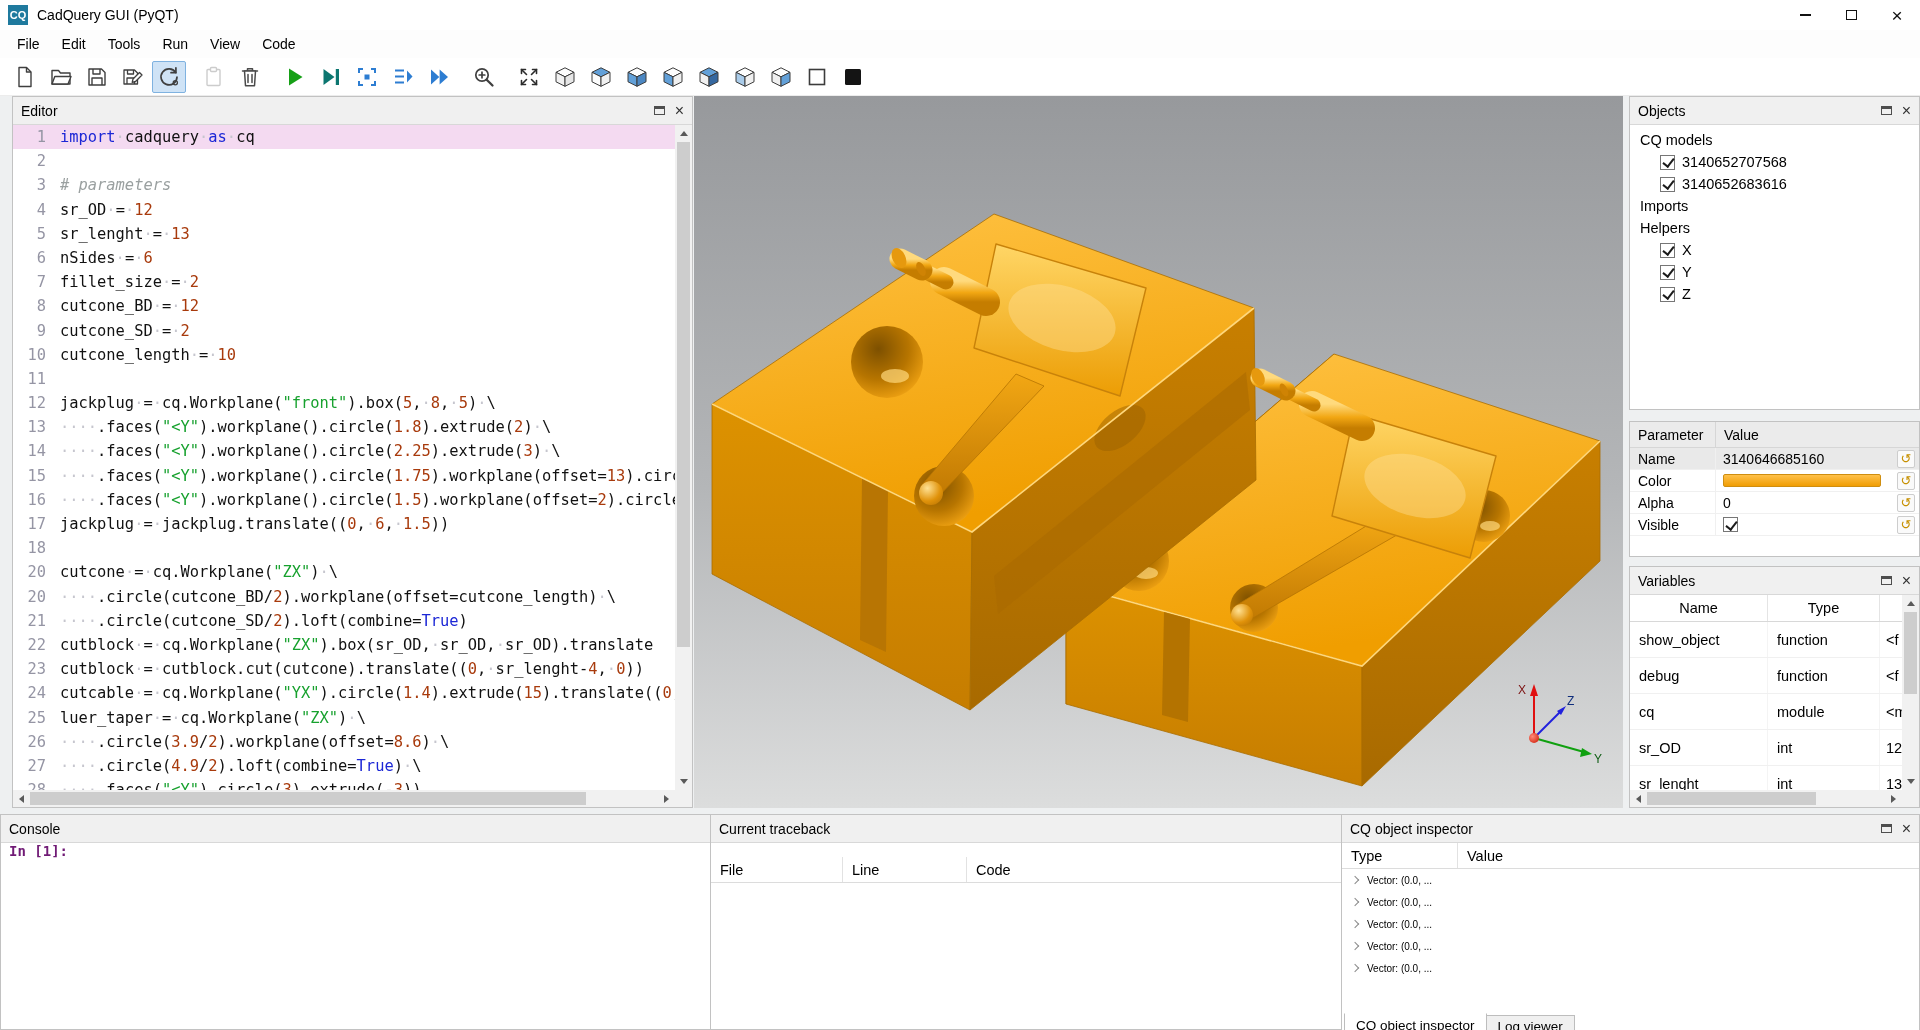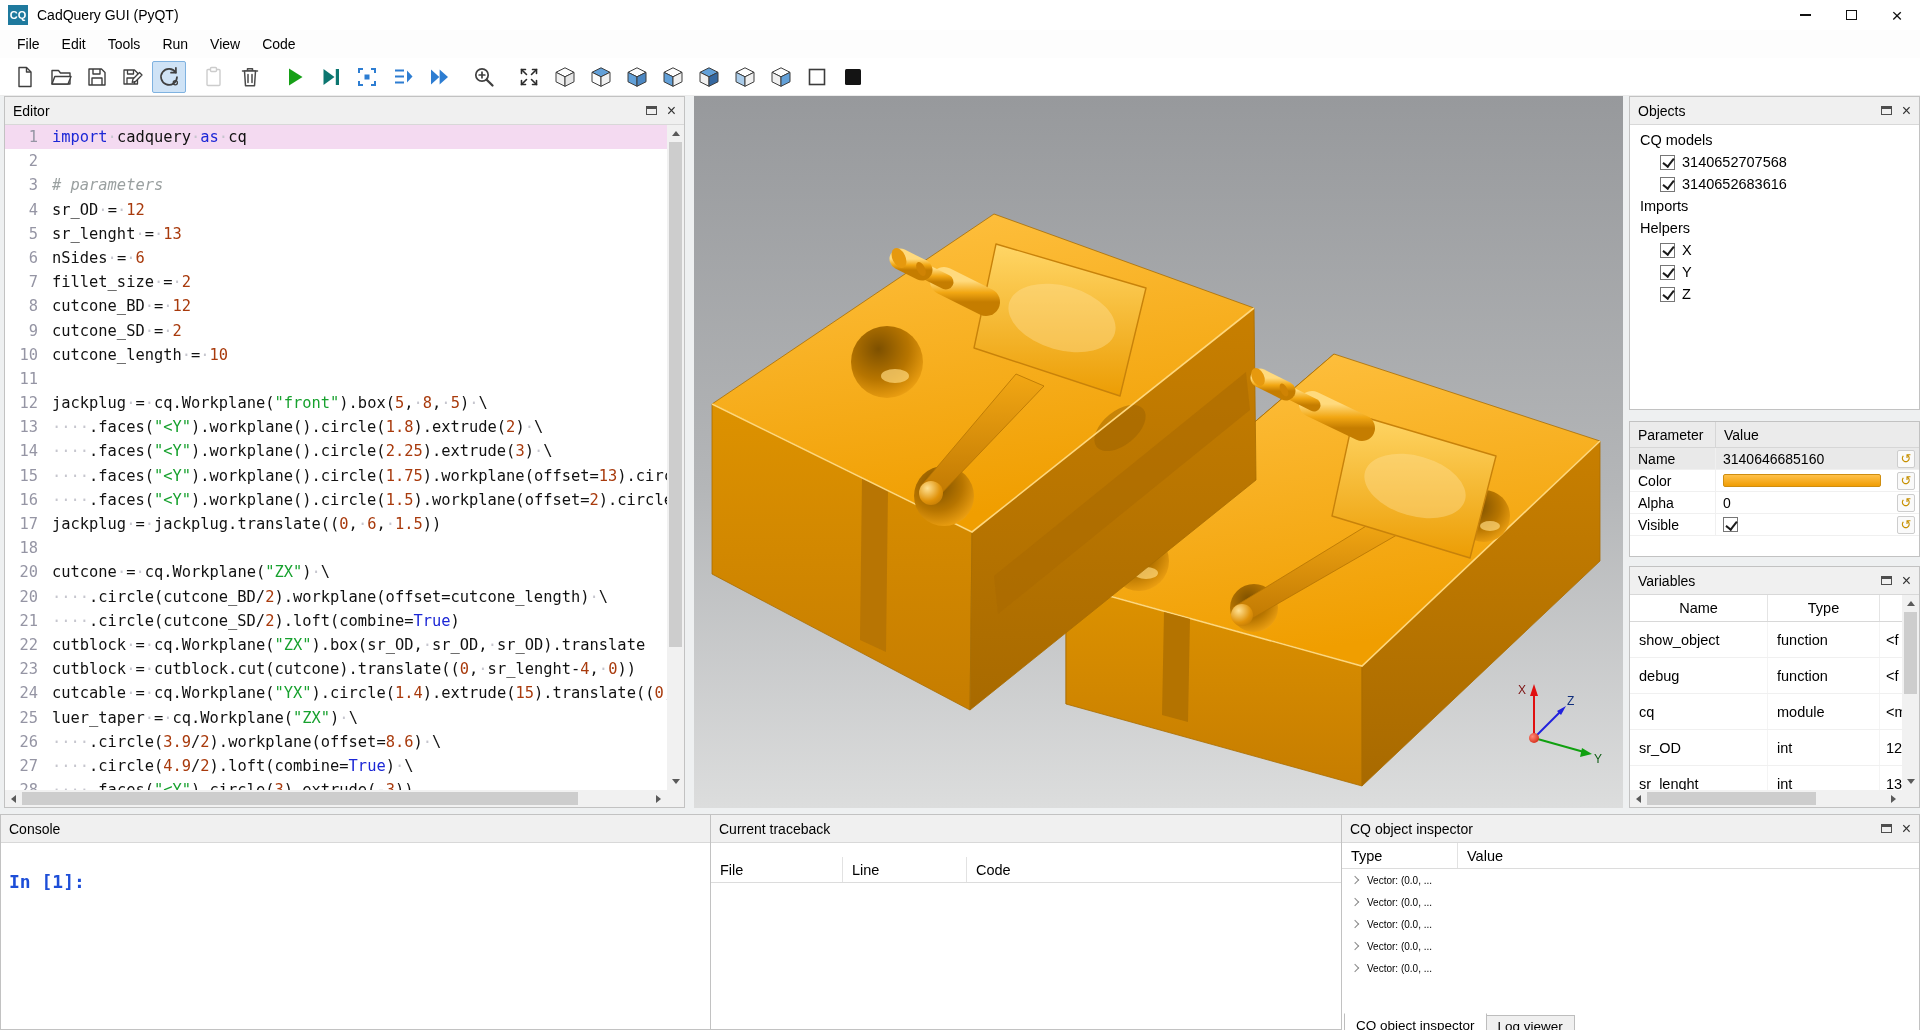--- a/index.html
+++ b/index.html
@@ -39,21 +39,21 @@
   .a-up{top:0;left:0}.a-dn{bottom:0;left:0}.a-lt{left:0;top:0}.a-rt{right:0;top:0}
   .tri-u{width:0;height:0;border:4px solid transparent;border-bottom:5px solid #5a5a5a;margin-top:-4px;}
   .tri-d{width:0;height:0;border:4px solid transparent;border-top:5px solid #5a5a5a;margin-bottom:-4px;}
   .tri-l{width:0;height:0;border:4px solid transparent;border-right:5px solid #5a5a5a;margin-left:-4px;}
   .tri-r{width:0;height:0;border:4px solid transparent;border-left:5px solid #5a5a5a;margin-right:-4px;}
   .sb-thumb-v{position:absolute;left:2px;right:2px;background:#cdcdcd;}
   .sb-thumb-h{position:absolute;top:2px;bottom:2px;background:#cdcdcd;}
   .sb-corner{position:absolute;right:0;bottom:0;width:17px;height:17px;background:#f1f1f1;}
 
   
-  #editor{left:4px;top:96px;width:681px;height:712px;}
+  #editor{left:12px;top:96px;width:681px;height:712px;}
   #editor-lines{position:absolute;top:28px;left:0;right:17px;bottom:17px;overflow:hidden;font-family:"DejaVu Sans Mono","Liberation Mono",monospace;font-size:15.4px;line-height:24.2px;background:#fff;}
   .eline{display:flex;height:24.2px;white-space:pre;}
   .eline.cur{background:#f4daf1;}
   .eline .ln{width:42px;text-align:right;padding-right:9px;color:#9595a4;flex:none;}
   .eline .lcode{flex:1;white-space:pre;padding-left:5px;overflow:hidden;}
   .tk-k{color:#1c27d6;}
   .tk-n{color:#a83a0c;}
   .tk-s{color:#17a12e;}
   .tk-c{color:#9aa0a0;font-style:italic;}
   .tk-w{color:#c6c6ce;}
@@ -90,21 +90,21 @@
   #var-body{position:absolute;top:28px;left:0;right:17px;bottom:17px;overflow:hidden;}
   .var-head{height:27px;display:flex;border-bottom:1px solid #d8d8d8;font-size:14.5px;}
   .vh{display:flex;align-items:center;justify-content:center;border-right:1px solid #e4e4e4;}
   .vh1{width:138px;}.vh2{width:112px;}.vh3{flex:1;border-right:none;}
   .vrow{height:36px;display:flex;border-bottom:1px solid #f0f0f0;font-size:14.5px;}
   .vc{display:flex;align-items:center;padding-left:9px;border-right:1px solid #f4f4f4;overflow:hidden;white-space:nowrap;}
   .v1{width:138px;}.v2{width:112px;}.v3{flex:1;border-right:none;padding-left:6px;}
 
   
   #console{left:0;top:814px;width:852px;height:216px;}
-  #console-body{position:absolute;top:28px;left:0;right:17px;bottom:0;background:#fff;padding:28px 8px;font-family:"DejaVu Sans Mono","Liberation Mono",monospace;font-size:18px;font-weight:bold;color:#1d4ed8;}
+  #console-body{position:absolute;top:28px;left:0;right:17px;bottom:0;background:#fff;padding:0 8px;font-family:"DejaVu Sans Mono","Liberation Mono",monospace;font-size:14px;font-weight:bold;color:#701a75;}
 
   #traceback{left:710px;top:814px;width:747px;height:216px;}
   .tb-head{height:26px;display:flex;border-bottom:1px solid #dcdcdc;font-size:14.5px;margin-top:14px;}
   .tbh{display:flex;align-items:center;padding-left:9px;border-right:1px solid #e2e2e2;}
   .tbh1{width:132px;}.tbh2{width:124px;}.tbh3{flex:1;border-right:none;}
 
   #inspector{left:1341px;top:814px;width:579px;height:224px;}
   .insp-head{height:26px;display:flex;border-bottom:1px solid #dcdcdc;font-size:14.5px;}
   .ih1{width:116px;display:flex;align-items:center;padding-left:9px;border-right:1px solid #e2e2e2;}
   .ih2{flex:1;display:flex;align-items:center;padding-left:9px;}

